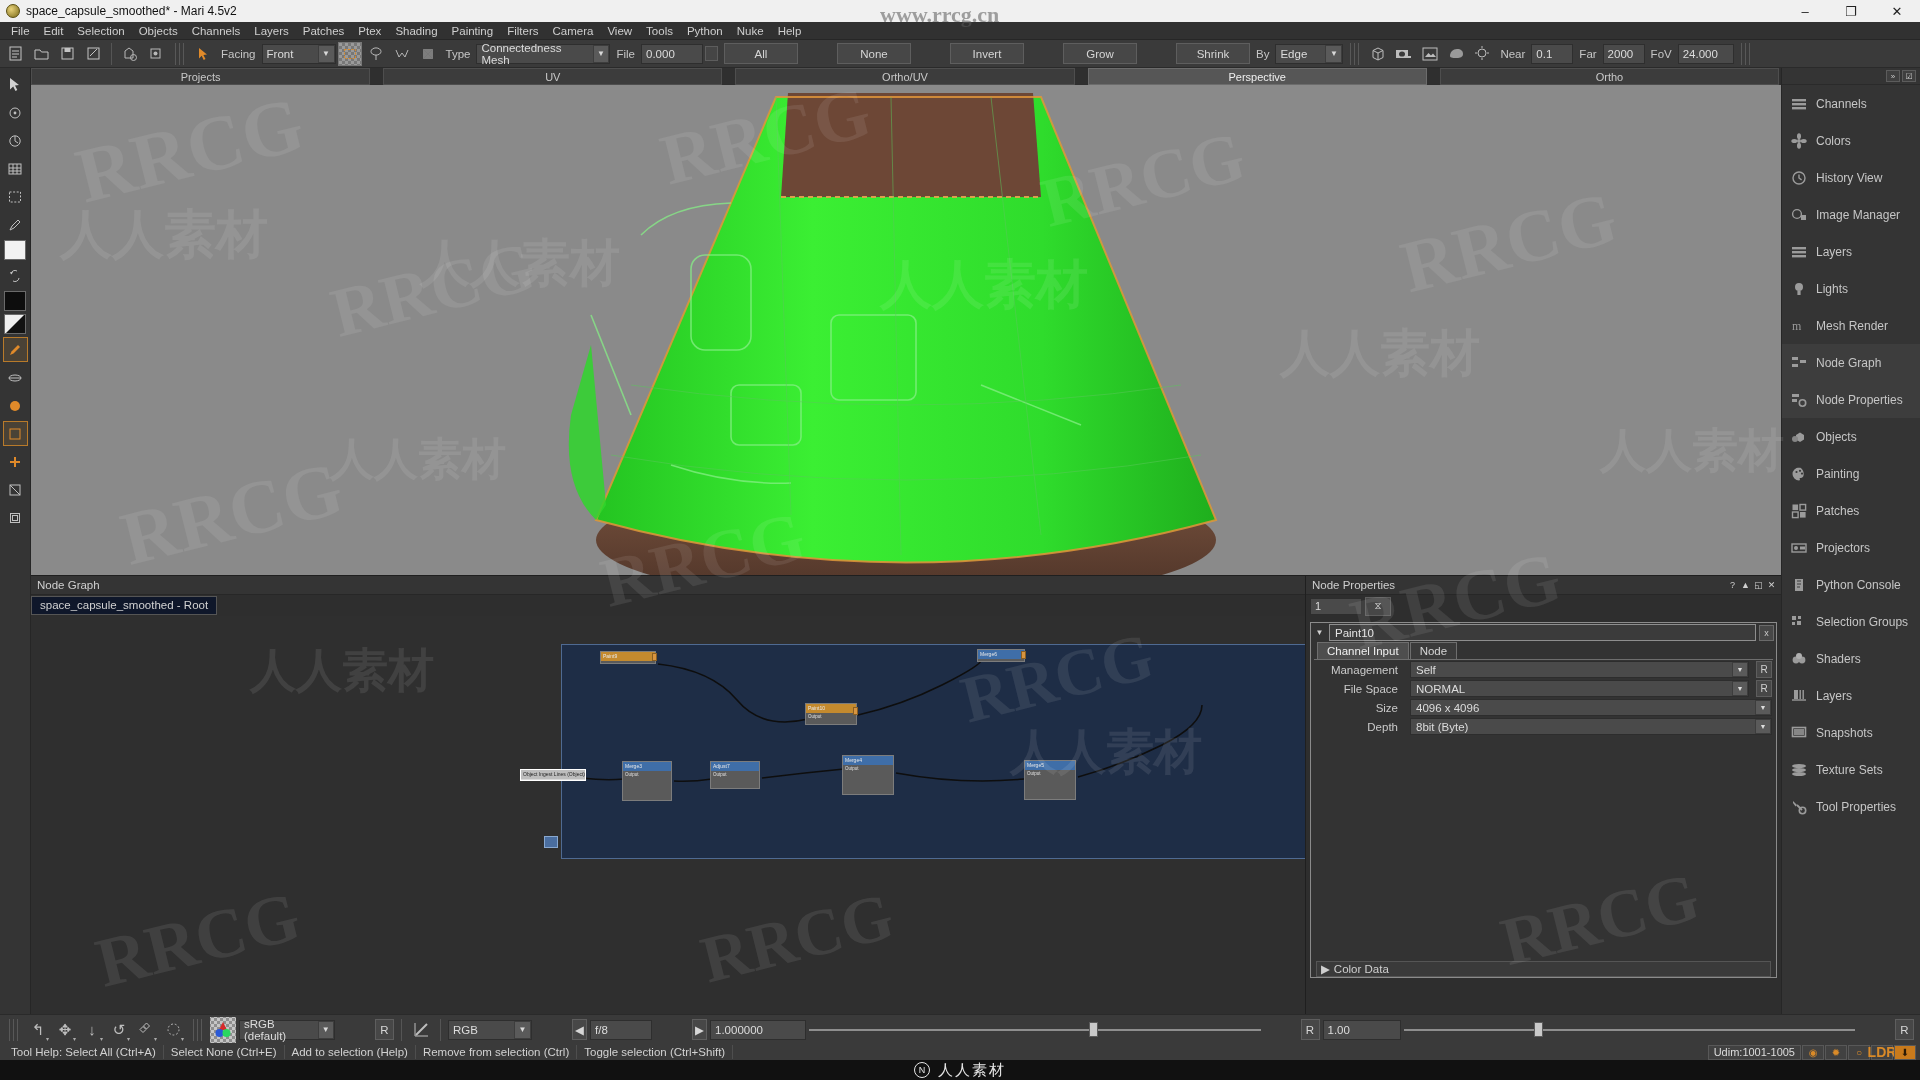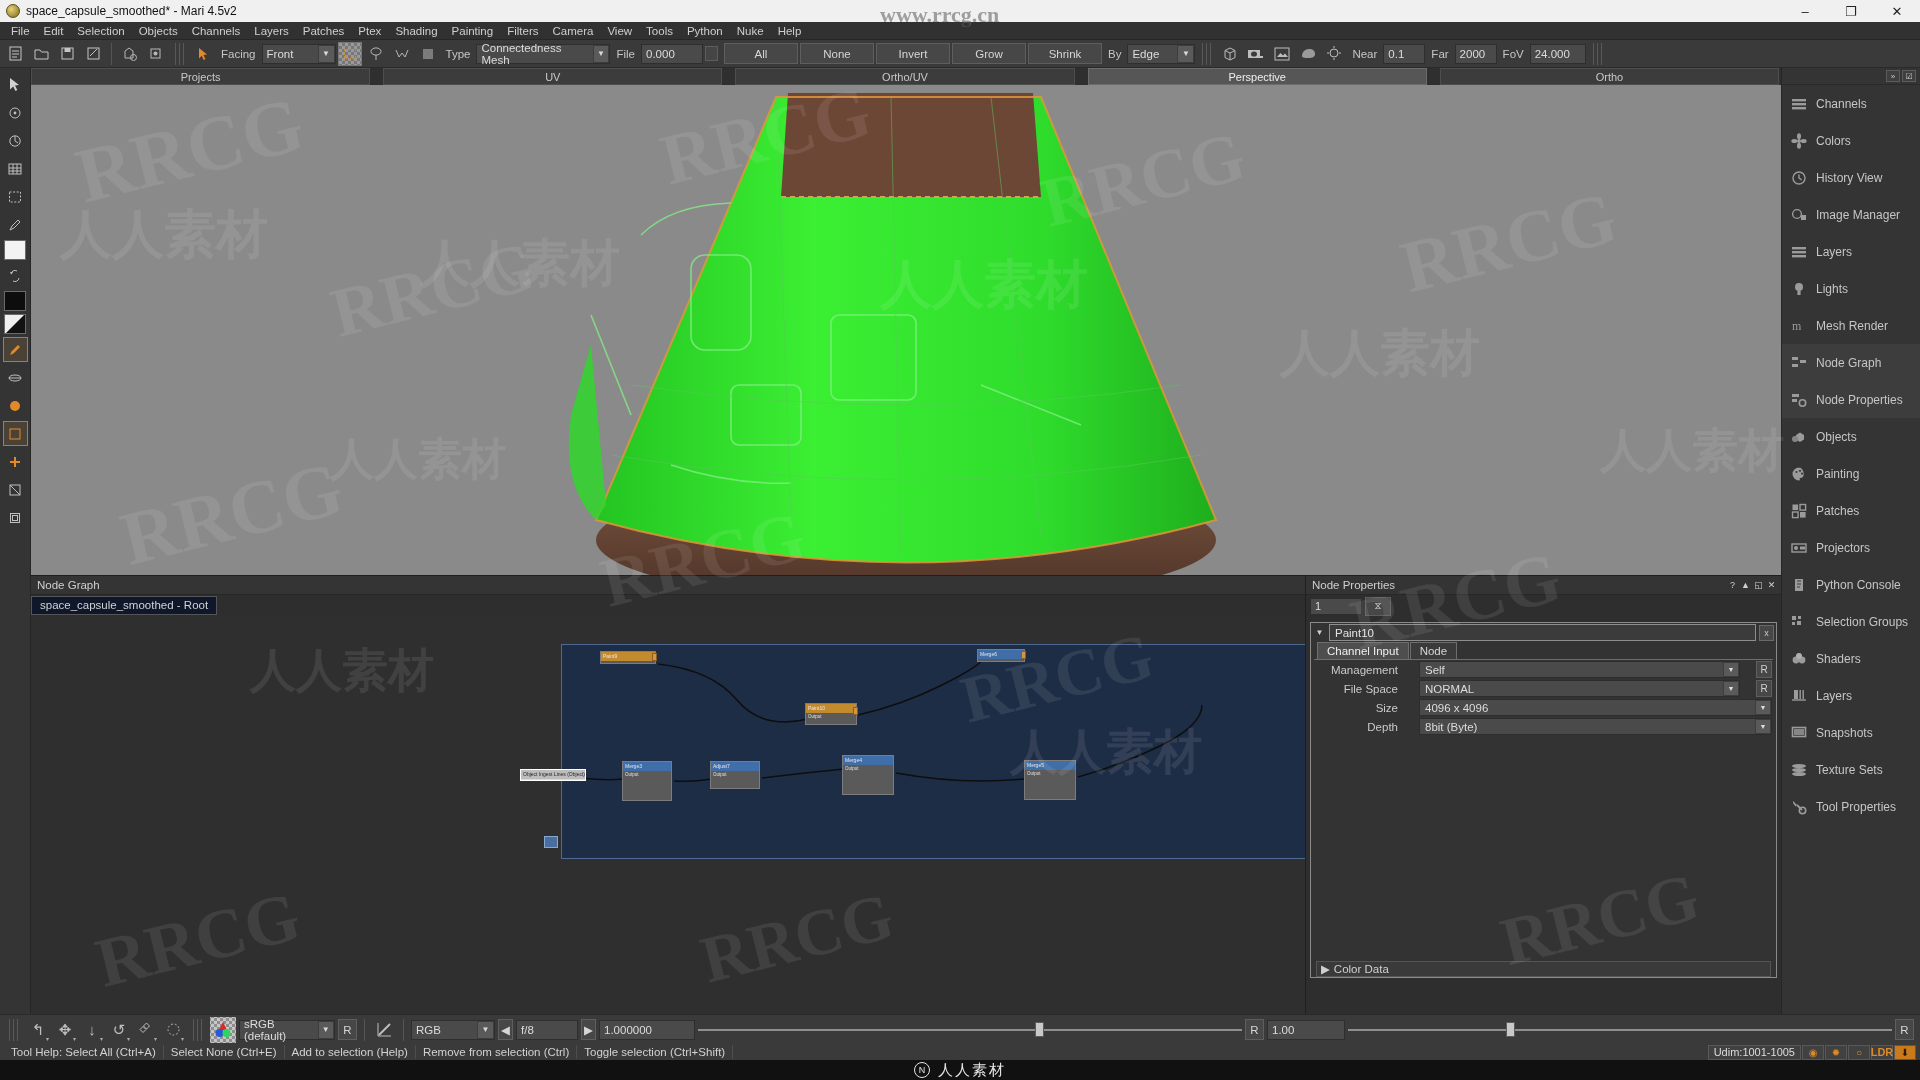--- a/index.html
+++ b/index.html
@@ -32,21 +32,21 @@
     background:repeating-linear-gradient(90deg,#585858 0 1px,transparent 1px 4px); }
   .lbl { font-size:11.5px; color:#c6c6c6; padding:0 4px; white-space:nowrap; }
   .combo { height:20px; background:#4a4a4a; border:1px solid #2e2e2e; display:flex;
     align-items:center; color:#dcdcdc; font-size:11.5px; padding-left:4px; }
   .combo .arw { margin-left:auto; width:17px; height:18px; background:#5a5a5a;
     border:1px solid #3d3d3d; display:flex; align-items:center; justify-content:center;
     font-size:8px; color:#d8d8d8; }
   .field { height:20px; background:#4a4a4a; border:1px solid #2e2e2e; color:#dcdcdc;
     font-size:11.5px; display:flex; align-items:center; padding:0 4px; }
   .pbtn { height:21px; background:#474747; border:1px solid #5e5e5e; color:#d6d6d6;
-    font-size:11.5px; display:flex; align-items:center; justify-content:center; padding:0 10px; }
+    font-size:11.5px; display:flex; align-items:center; justify-content:center; padding:0 10px;margin-left:37px; }
   .chkbox { width:13px; height:15px; background:#454545; border:1px solid #5d5d5d; }
 
   
   #main { position:absolute; left:0; top:68px; right:0; bottom:66px; }
 
   
   #leftrail { position:absolute; left:0; top:0; width:31px; bottom:0; background:#343434;
     border-right:1px solid #262626; display:flex; flex-direction:column;
     align-items:center; padding-top:4px; gap:3px; }
   .rail-btn { width:25px; height:25px; display:flex; align-items:center;
@@ -102,21 +102,21 @@
   #nphdr { height:19px; display:flex; align-items:center; padding:1px 2px; gap:3px; }
   #nphdr .tri { width:13px; text-align:center; font-size:8px; color:#d0d0d0; }
   #nphdr .nm { flex:1; height:17px; background:#3b3b3b; border:1px solid #8e8e8e;
     color:#e2e2e2; font-size:11.5px; display:flex; align-items:center; padding-left:5px; }
   #nphdr .cl { width:15px; height:16px; background:#474747; border:1px solid #6a6a6a;
     display:flex; align-items:center; justify-content:center; font-size:9px; color:#ccc; }
   #nptabs { height:17px; display:flex; padding-left:6px; gap:1px; }
   .nptab { height:17px; background:#3b3b3b; border:1px solid #6e6e6e; border-bottom:none;
     font-size:11.5px; color:#d6d6d6; display:flex; align-items:center; padding:0 9px; }
   .nptab.active { background:#4e4e4e; color:#f0f0f0; }
-  .nprow { height:19px; display:flex; align-items:center; gap:16px; padding:1px 4px 1px 0; }
+  .nprow { height:19px; display:flex; align-items:center; gap:7px; padding:1px 4px 1px 0; }
   .nprow .rl { width:92px; text-align:right; font-size:11.5px; color:#cacaca; padding-right:5px; }
   .nprow .rv { flex:1; height:17px; background:#4a4a4a; border:1px solid #2d2d2d;
     color:#dcdcdc; font-size:11.5px; display:flex; align-items:center; padding-left:5px; }
   .nprow .rv .arw { margin-left:auto; width:16px; height:15px; background:#5a5a5a;
     border:1px solid #3d3d3d; display:flex; align-items:center; justify-content:center;
     font-size:7px; color:#ddd; }
   .nprow .rb { width:16px; height:17px; background:#474747; border:1px solid #5e5e5e;
     font-size:10px; color:#d0d0d0; display:flex; align-items:center; justify-content:center; }
   #npfoot { position:absolute; left:5px; right:5px; bottom:0; height:16px;
     background:#3a3a3a; border:1px solid #555; display:flex; align-items:center;
@@ -878,21 +878,21 @@
     <div class="sitem">Select None (Ctrl+E)</div>
     <div class="sitem">Add to selection (Help)</div>
     <div class="sitem">Remove from selection (Ctrl)</div>
     <div class="sitem">Toggle selection (Ctrl+Shift)</div>
   </div>
 <div id="udimzone">
   <div class="ud">Udim:1001-1005</div>
   <div class="ubtn">◉</div>
   <div class="ubtn">✹</div>
   <div class="ubtn">○</div>
-  <div class="ubtn" style="font-size:11px;font-weight:bold">LDR</div>
+  <div class="ubtn" style="font-size:14px;font-weight:bold">LDR</div>
   <div class="ubtn hi">⬇</div>
 </div>
 
 <div id="footer">
   <div class="wmc">N</div>
   <div class="wm">人人素材</div>
 </div>
 
 <div id="wmlayer">
   <div id="topurl">www.rrcg.cn</div>

